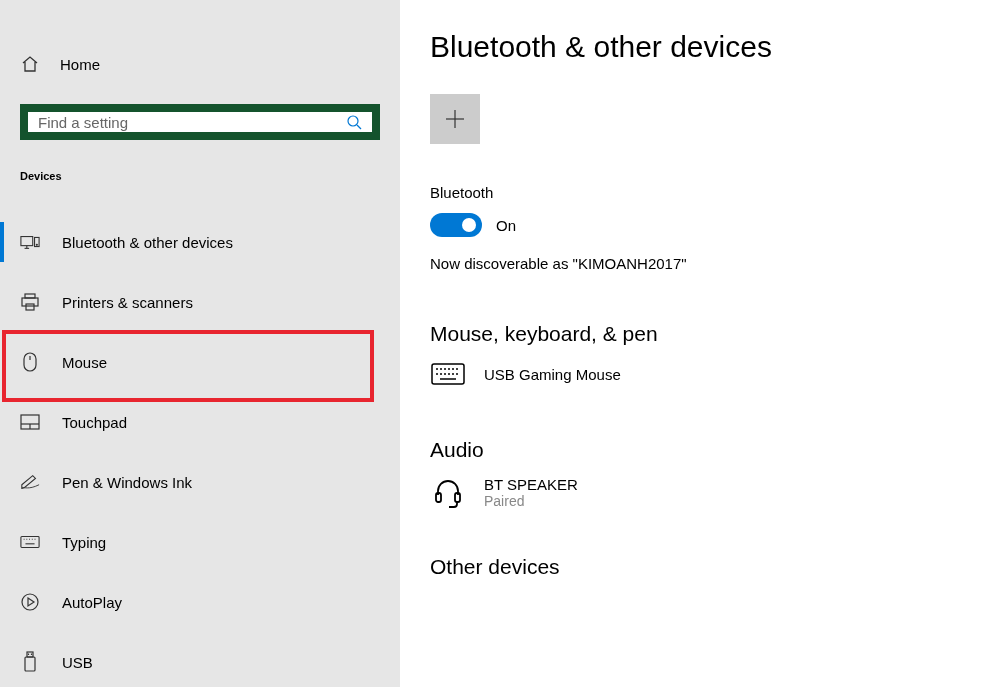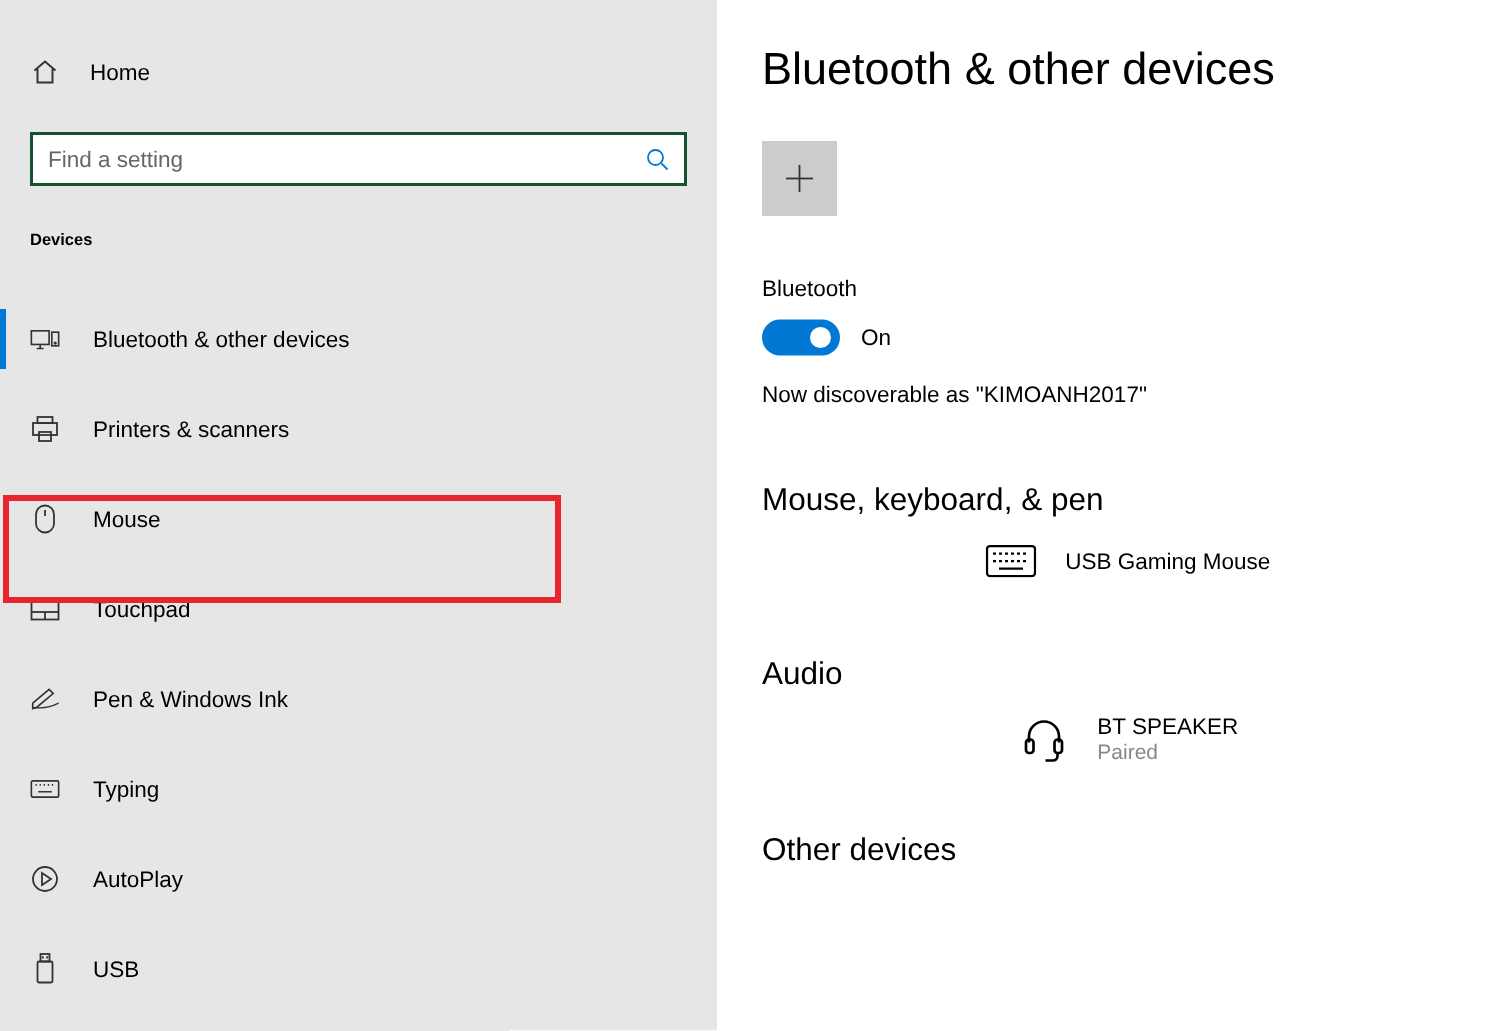--- a/index.html
+++ b/index.html
@@ -1,21 +1,21 @@
 <!DOCTYPE html>
 <html><head>
 <meta charset="utf-8">
 <style>
   * { box-sizing: border-box; margin: 0; padding: 0; font-family: "Segoe UI", Arial, sans-serif; }
   body { width: 995px; height: 687px; background: #fff; display: flex; overflow: hidden; }
-  .sidebar { width: 478px; background: #e6e6e6; padding-top: 30px; flex-shrink: 0; }
+  .sidebar { width: 400px; background: #e6e6e6; padding-top: 46px; flex-shrink: 0; }
   .home-row { display: flex; align-items: center; padding: 0 20px; height: 36px; gap: 20px; margin-bottom: 22px; cursor: pointer; }
   .home-row .icon { width: 20px; height: 20px; display:flex; align-items:center; justify-content:center;}
   .home-row .label { font-size: 15px; color: #000; }
-  .search-box { margin: 0 20px 30px 20px; height: 36px; border: 2px solid #14532d; background: #fff; display: flex; align-items: center; padding: 0 10px; }
+  .search-box { margin: 0 20px 30px 20px; height: 36px; border: 8px solid #14532d; background: #fff; display: flex; align-items: center; padding: 0 10px; }
   .search-box input { flex: 1; border: none; outline: none; font-size: 15px; color: #000; background: transparent; }
   .search-box input::placeholder { color: #666; }
   .search-icon { width: 16px; height: 16px; color: #0078d4; }
   .section-title { padding: 0 20px; font-size: 11px; font-weight: 600; color: #000; margin-bottom: 30px; }
   .nav-item { display: flex; align-items: center; height: 60px; padding: 0 20px; gap: 22px; cursor: pointer; position: relative; }
   .nav-item .icon { width: 20px; height: 20px; display:flex; align-items:center; justify-content:center; flex-shrink:0;}
   .nav-item .label { font-size: 15px; color: #000; }
   .nav-item.active::before { content:""; position:absolute; left:0; top:10px; bottom:10px; width:4px; background:#0078d4; }
   .highlight-box { position:absolute; border:4px solid #e8252f; pointer-events:none; }
 
@@ -24,21 +24,21 @@
   .add-row { display:flex; align-items:center; gap:16px; margin-bottom:40px; cursor:pointer; }
   .add-box { width:50px; height:50px; background:#ccc; display:flex; align-items:center; justify-content:center; }
   .add-label { font-size:15px; color:#000; }
   .subtitle { font-size:15px; color:#000; margin-bottom:12px; }
   .toggle-row { display:flex; align-items:center; gap:14px; margin-bottom:18px;}
   .toggle { width:52px; height:24px; background:#0078d4; border-radius:12px; position:relative; cursor:pointer;}
   .toggle .knob { width:14px; height:14px; background:#fff; border-radius:50%; position:absolute; top:5px; right:6px;}
   .toggle-label { font-size:15px; color:#000;}
   .discover-text { font-size:15px; color:#000; margin-bottom:50px; }
   .section-heading { font-size:21px; font-weight:400; color:#000; margin-bottom:14px; }
-  .device-row { display:flex; align-items:center; gap:18px; margin-bottom:46px;justify-content:center;}
+  .device-row { display:flex; align-items:center; gap:18px; margin-bottom:46px;}
   .device-row.tight { margin-bottom:50px;}
   .device-icon { width:36px; height:28px; display:flex; align-items:center; justify-content:center;}
   .device-text .name { font-size:15px; color:#000;}
   .device-text .status { font-size:14px; color:#888;}
   svg { display:block; }
 </style>
 </head>
 <body>
 
 <div class="sidebar">

